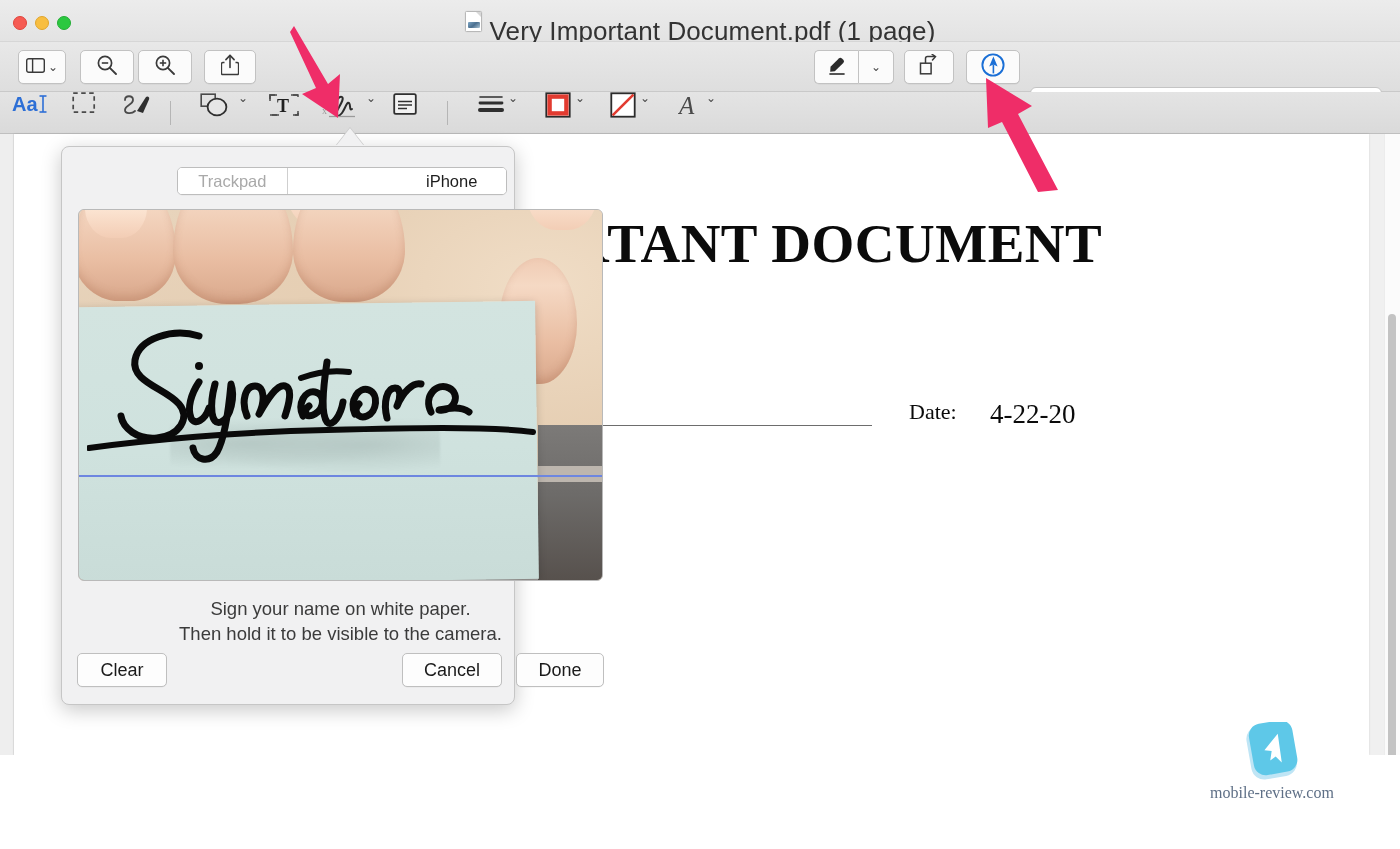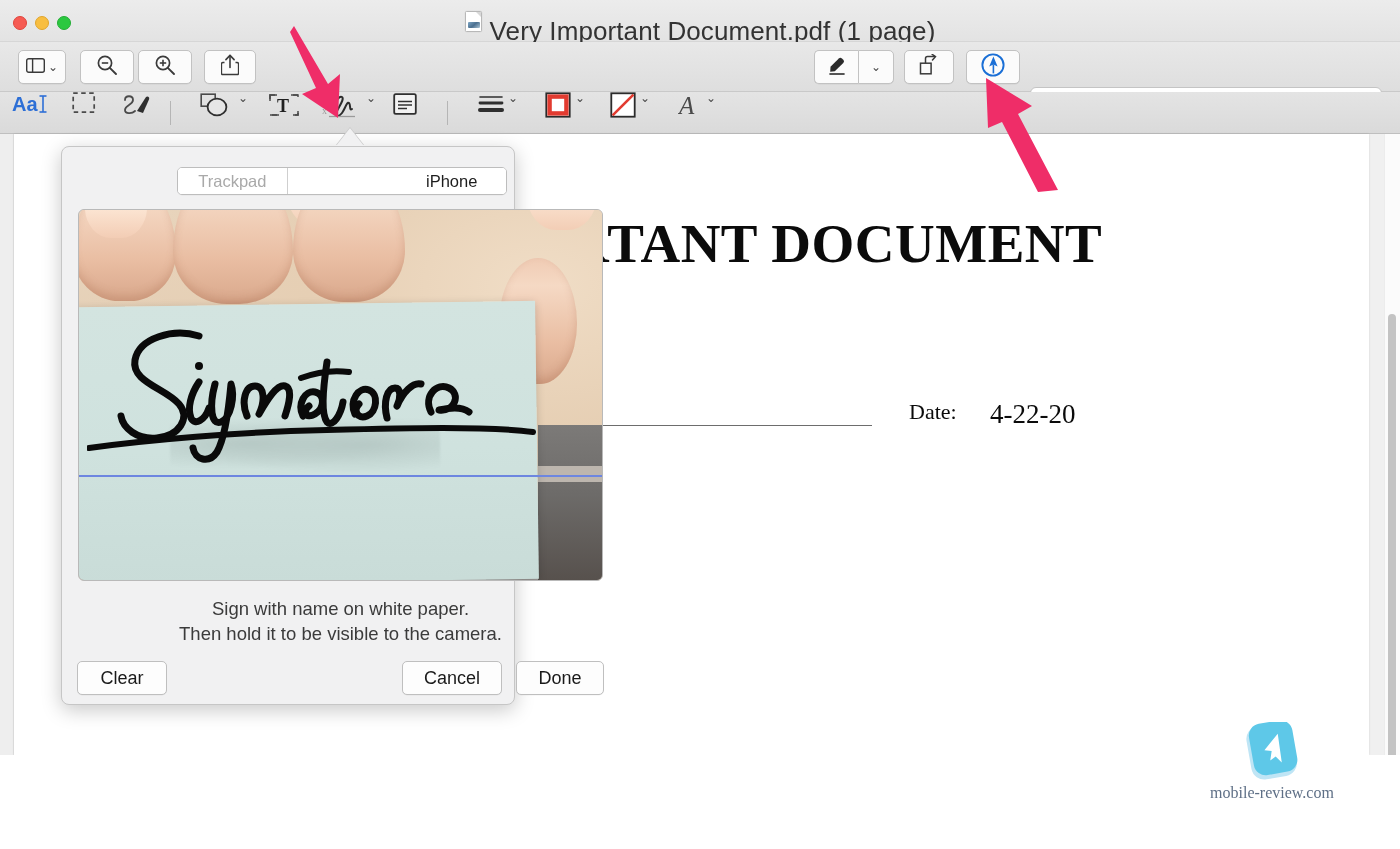--- a/index.html
+++ b/index.html
@@ -233,21 +233,20 @@
   }
   .pop-buttons {
     position: absolute; left: 0; top: 506px; width: 557px; height: 34px;
   }
   .pbtn {
     position: absolute; top: 0; height: 34px;
     background: #fdfdfd; border: 1px solid #bfbfbf; border-radius: 5px;
     display: flex; align-items: center; justify-content: center;
     font-size: 18px; color: #1a1a1a;
     box-shadow: 0 .5px .5px rgba(0,0,0,.06);
-    margin-top: 8px;
   }
   .pbtn.clear  { left: 15px;  width: 90px; }
   .pbtn.cancel { left: 340px; width: 100px; }
   .pbtn.done   { left: 454px; width: 88px; }
 
   
   .arrow { position: absolute; z-index: 50; }
   .arrow-a { left: 288px; top: 22px;  width: 72px;  height: 104px; }
   .arrow-b { left: 978px; top: 72px;  width: 106px; height: 122px; }
 
@@ -532,21 +531,21 @@
             <path d="M300 96 C296 80, 300 66, 308 66 C314 66, 314 76, 310 84 C316 70, 326 60, 334 62" stroke-width="7"></path>
             <path d="M344 90 C336 74, 350 60, 362 66 C374 72, 368 90, 352 88 C362 86, 374 84, 382 90" stroke-width="7"></path>
             <path d="M2 126 C60 118, 150 110, 240 108 C320 106, 400 104, 446 110" stroke-width="6"></path>
           </g>
         </svg>
 
         <div class="blue-rule"></div>
       </div>
 
       <div class="pop-hint">
-        <div>Sign with name on white paper.</div>
+        <div>Sign your name on white paper.</div>
         <div>Then hold it to be visible to the camera.</div>
       </div>
 
       <div class="pop-buttons">
         <div class="pbtn clear">Clear</div>
         <div class="pbtn cancel">Cancel</div>
         <div class="pbtn done">Done</div>
       </div>
     </div>
   </div>

